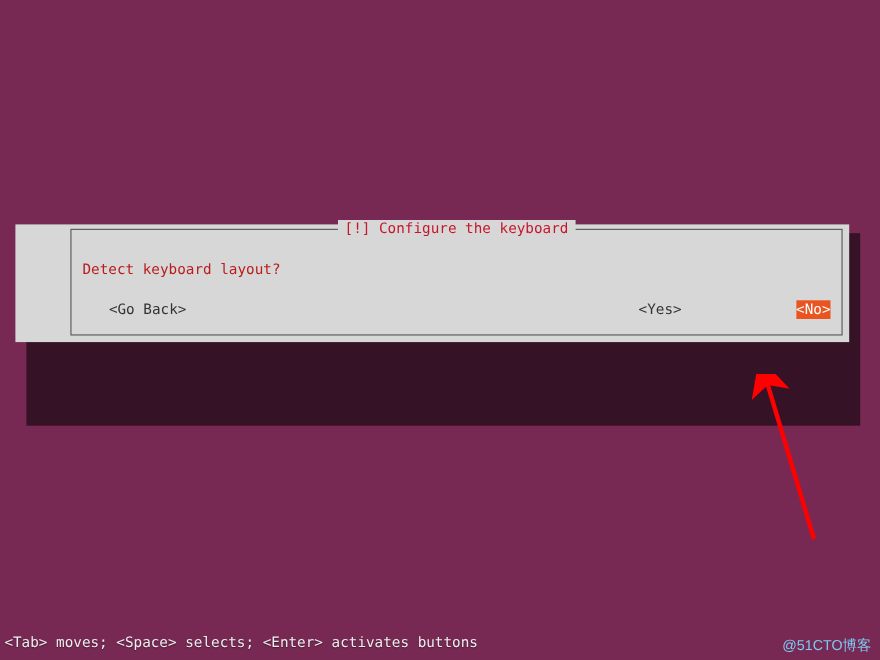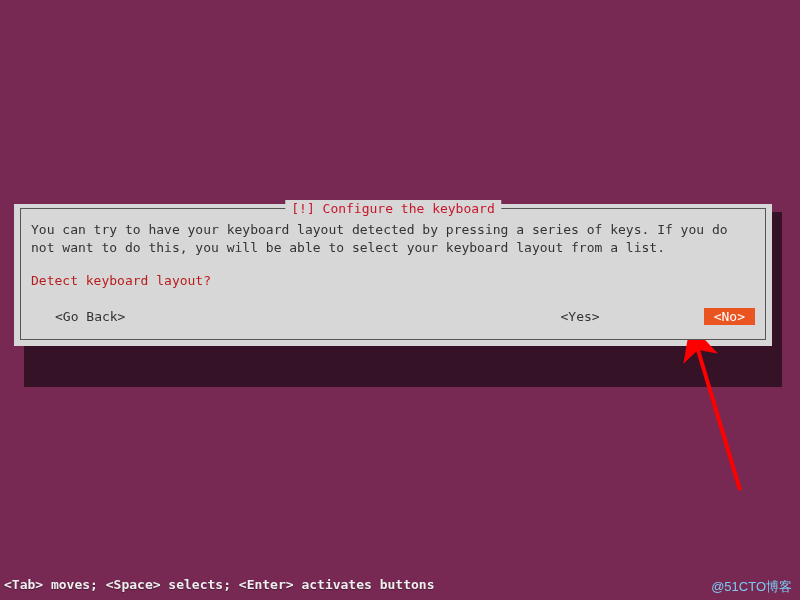--- a/index.html
+++ b/index.html
@@ -26,20 +26,21 @@
     top: 204px;
     left: 14px;
     width: 758px;
     background: #d7d7d7;
     padding: 4px 6px 6px 6px;
   }
   .frame {
     border: 1px solid #555;
     padding: 12px 10px 14px 10px;
     position: relative;
+    margin-left: 44px;
   }
   .frame-title {
     position: absolute;
     top: -9px;
     left: 50%;
     transform: translateX(-50%);
     background: #d7d7d7;
     color: #c7162b;
     padding: 0 6px;
     white-space: pre;
@@ -58,31 +59,30 @@
     white-space: pre;
     cursor: pointer;
     color: #333;
   }
   .spacer { flex: 1 1 auto; }
   .gap { width: 24px; }
   .go-back { margin-left: 24px; }
   .selected {
     background: #e95420;
     color: #fff;
-    padding: 0 10px;
+    padding: 0 0;
   }
   .hint-bar {
     position: absolute;
     left: 4px;
     bottom: 6px;
     color: #eee;
     white-space: pre;
     font-size: 13px;
     text-shadow: 0 1px 1px rgba(0,0,0,0.4);
-    font-weight: bold;
   }
   .watermark {
     position: absolute;
     right: 8px;
     bottom: 4px;
     color: #7dd3fc;
     font-family: sans-serif;
     font-size: 13px;
     opacity: 0.95;
   }
@@ -97,21 +97,20 @@
 </style>
 </head>
 <body>
 
 <div class="shadow"></div>
 
 <div class="dialog">
   <div class="frame">
     <span class="frame-title">[!] Configure the keyboard</span>
 
-    <div class="body-text">You can try to have your keyboard layout detected by pressing a series of keys. If you do not want to do this, you will be able to select your keyboard layout from a list.</div>
 
     <div class="prompt">Detect keyboard layout?</div>
 
     <div class="button-row">
       <span class="btn go-back">&lt;Go Back&gt;</span>
       <span class="spacer"></span>
       <span class="btn">&lt;Yes&gt;</span>
       <span class="gap"></span>
       <span class="btn selected">&lt;No&gt;</span>
     </div>

